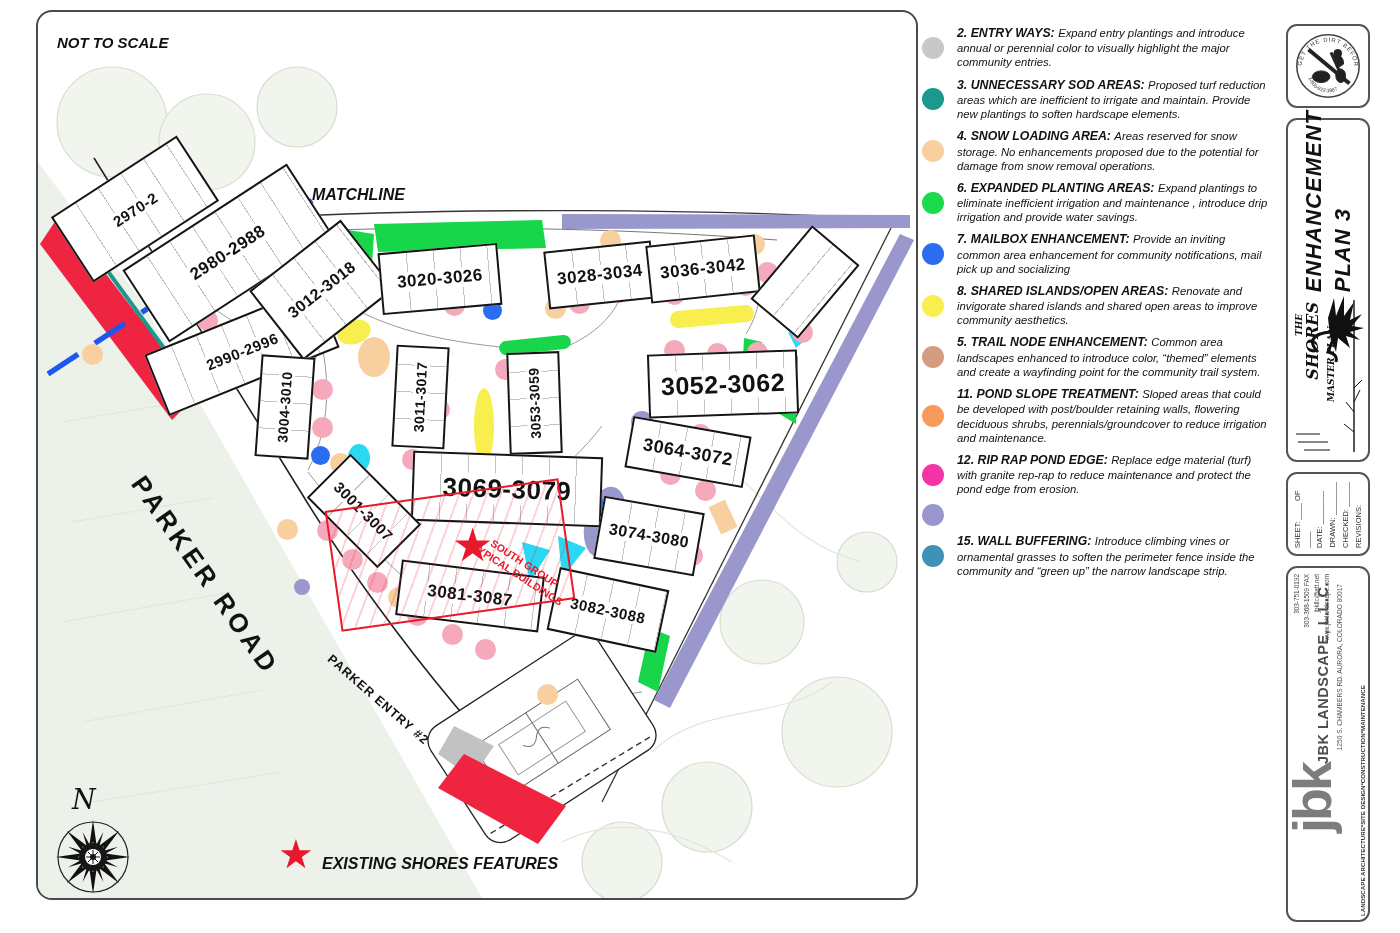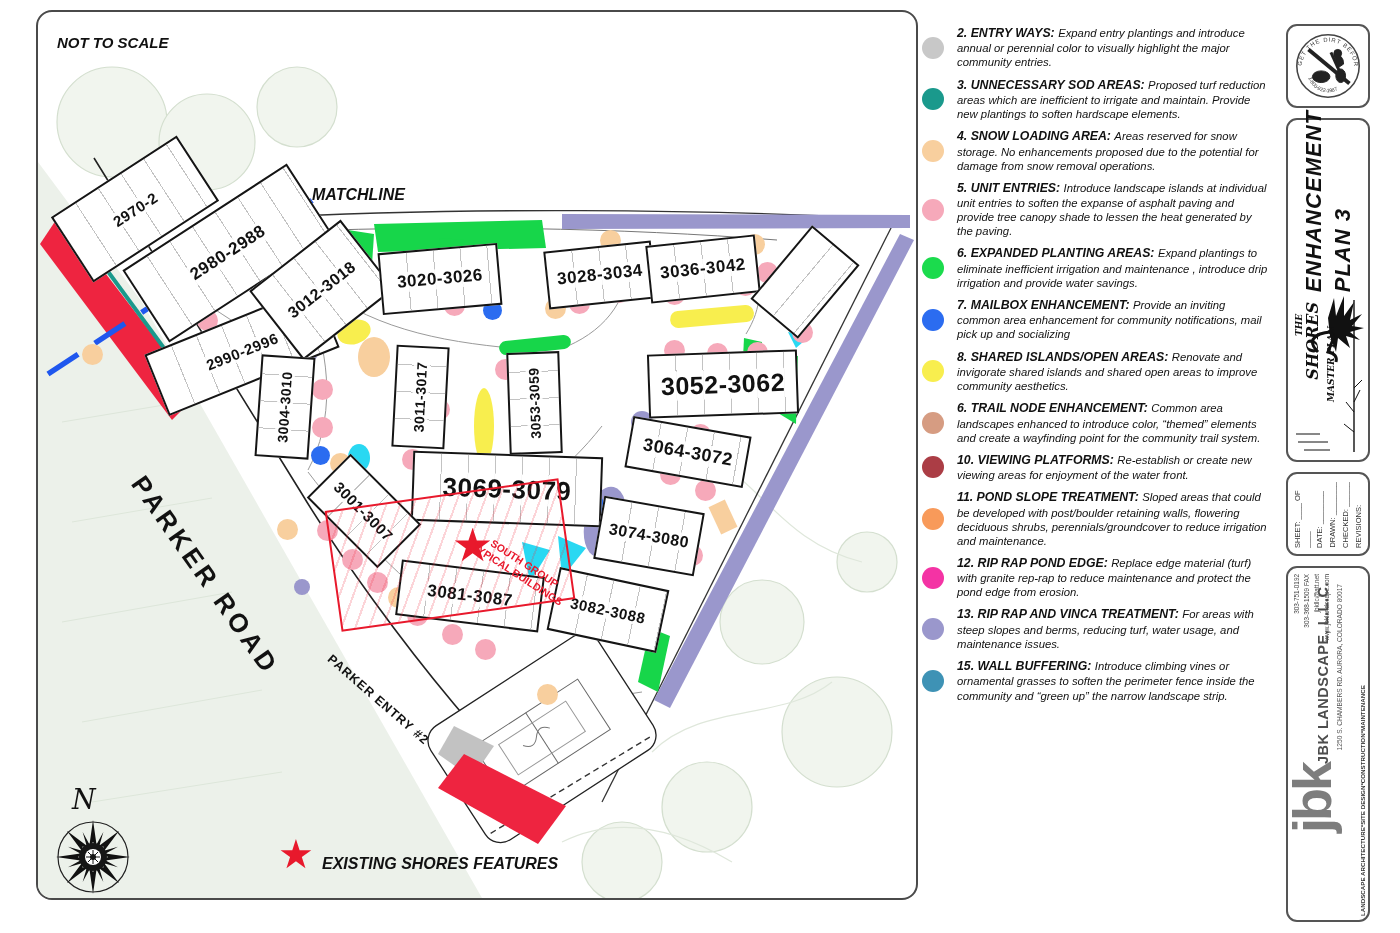--- a/index.html
+++ b/index.html
@@ -372,54 +372,45 @@
     </div>
     <div class="lg-item">
       <span class="lg-dot" style="background: rgb(26, 153, 140);"></span>
       <p class="lg-text"><span class="lg-head">3. UNNECESSARY SOD AREAS: </span>Proposed turf reduction areas which are inefficient to irrigate and maintain.  Provide new plantings to soften hardscape elements.</p>
     </div>
     <div class="lg-item">
       <span class="lg-dot" style="background: rgb(248, 207, 158);"></span>
       <p class="lg-text"><span class="lg-head">4. SNOW LOADING AREA: </span>Areas reserved for snow storage.  No enhancements proposed due to the potential for damage from snow removal operations.</p>
     </div>
     <div class="lg-item">
-      <span class="lg-dot" style="background: rgb(246, 169, 186);"></span>
-      <p class="lg-text"><span class="lg-head">5. UNIT ENTRIES: </span>Introduce landscape islands at individual unit entries to soften the expanse of asphalt paving and provide tree canopy shade to lessen the heat generated by the paving.</p>
-    </div>
-    <div class="lg-item">
       <span class="lg-dot" style="background: rgb(27, 219, 77);"></span>
       <p class="lg-text"><span class="lg-head">6. EXPANDED PLANTING AREAS: </span>Expand plantings to eliminate inefficient irrigation and maintenance , introduce drip irrigation and provide water savings.</p>
     </div>
     <div class="lg-item">
       <span class="lg-dot" style="background: rgb(43, 108, 240);"></span>
       <p class="lg-text"><span class="lg-head">7. MAILBOX ENHANCEMENT: </span>Provide an inviting common area enhancement for community notifications, mail pick up and socializing</p>
     </div>
     <div class="lg-item">
       <span class="lg-dot" style="background: rgb(248, 238, 78);"></span>
       <p class="lg-text"><span class="lg-head">8. SHARED ISLANDS/OPEN AREAS: </span>Renovate and invigorate shared islands and shared open areas to improve community aesthetics.</p>
     </div>
     <div class="lg-item">
       <span class="lg-dot" style="background: rgb(214, 156, 130);"></span>
-      <p class="lg-text"><span class="lg-head">6. TRAIL NODE ENHANCEMENT: </span>Common area landscapes enhanced to introduce color, “themed” elements and create a wayfinding point for the community trail system.</p>
-    </div>
-    <div class="lg-item">
-      <span class="lg-dot" style="background: rgb(171, 61, 69);"></span>
-      <p class="lg-text"><span class="lg-head">10. VIEWING PLATFORMS: </span>Re-establish or create new viewing areas for enjoyment of the water front.</p>
+      <p class="lg-text"><span class="lg-head">5. TRAIL NODE ENHANCEMENT: </span>Common area landscapes enhanced to introduce color, “themed” elements and create a wayfinding point for the community trail system.</p>
     </div>
     <div class="lg-item">
       <span class="lg-dot" style="background: rgb(248, 154, 90);"></span>
       <p class="lg-text"><span class="lg-head">11. POND SLOPE TREATMENT: </span>Sloped areas that could be developed with post/boulder retaining walls, flowering deciduous shrubs, perennials/groundcover to reduce irrigation and maintenance.</p>
     </div>
     <div class="lg-item">
       <span class="lg-dot" style="background: rgb(244, 51, 164);"></span>
       <p class="lg-text"><span class="lg-head">12. RIP RAP POND EDGE: </span>Replace edge material (turf) with granite rep-rap to reduce maintenance and protect the pond edge from erosion.</p>
     </div>
     <div class="lg-item">
       <span class="lg-dot" style="background: rgb(154, 151, 204);"></span>
-      <p class="lg-text"><span class="lg-head">13. RIP RAP AND VINCA TREATMENT: </span>For areas with steep slopes and berms, reducing turf, water usage, and maintenance issues.</p>
     </div>
     <div class="lg-item">
       <span class="lg-dot" style="background: rgb(62, 146, 181);"></span>
       <p class="lg-text"><span class="lg-head">15.  WALL BUFFERING: </span>Introduce climbing vines or ornamental grasses to soften the perimeter fence inside the community and “green up” the narrow landscape strip.</p>
     </div>
   </div>
 
 <div class="tb tb-stamp">
   <svg viewBox="0 0 80 80" width="78" height="78">
     <defs>

